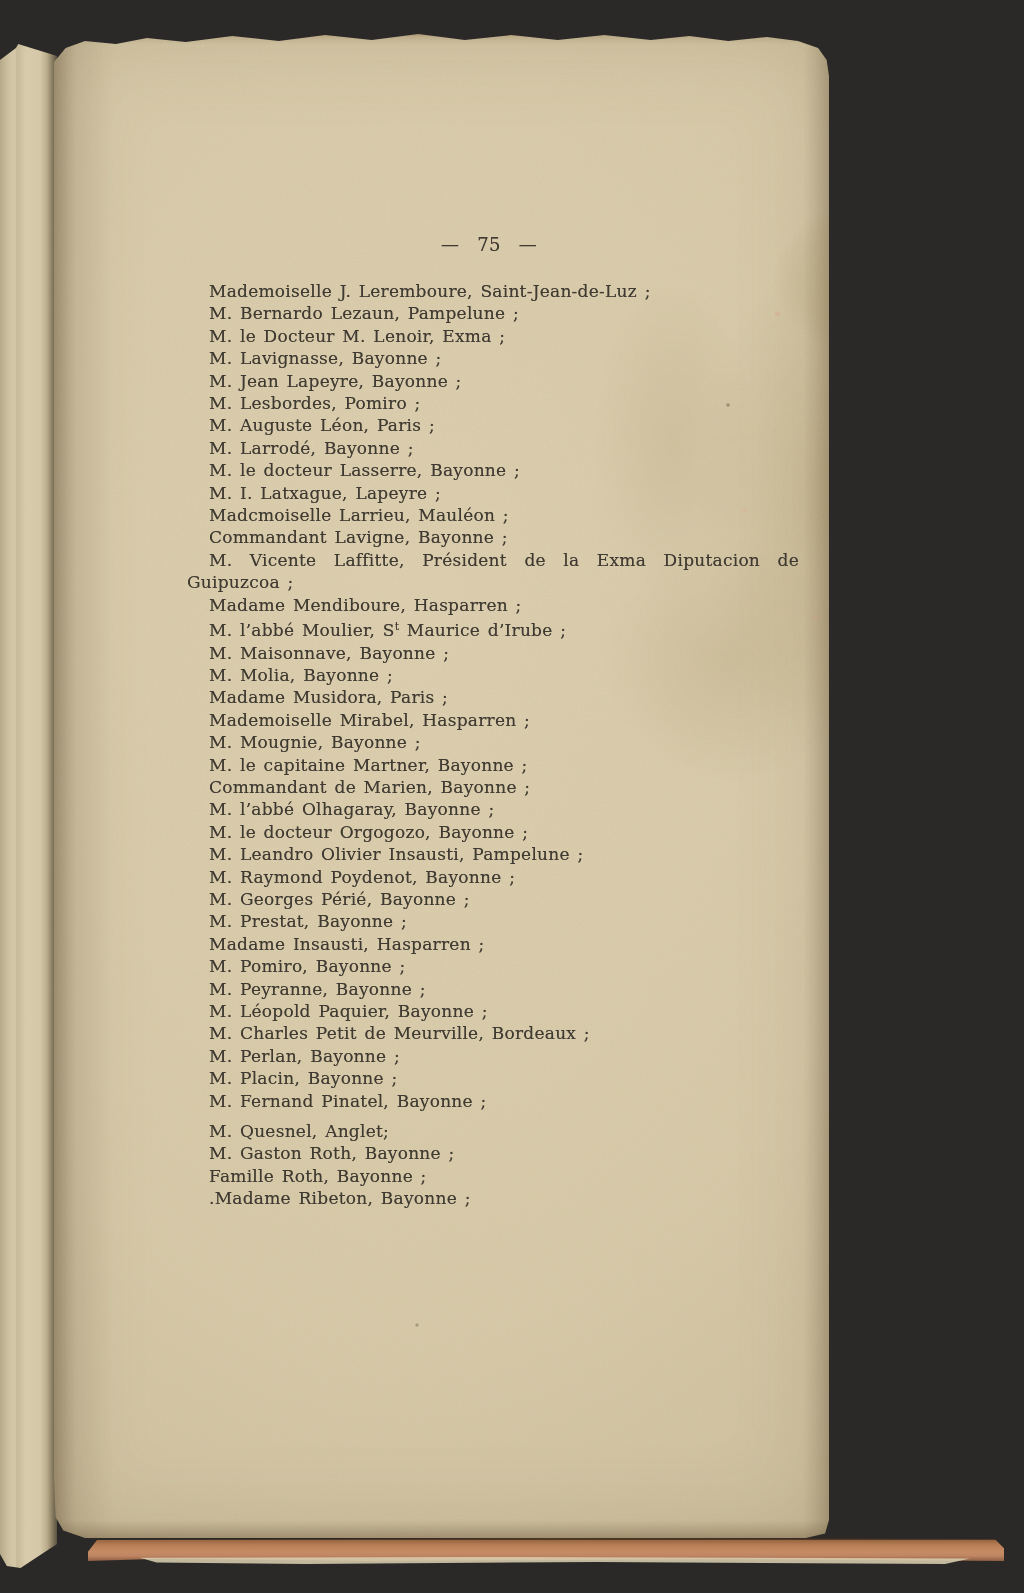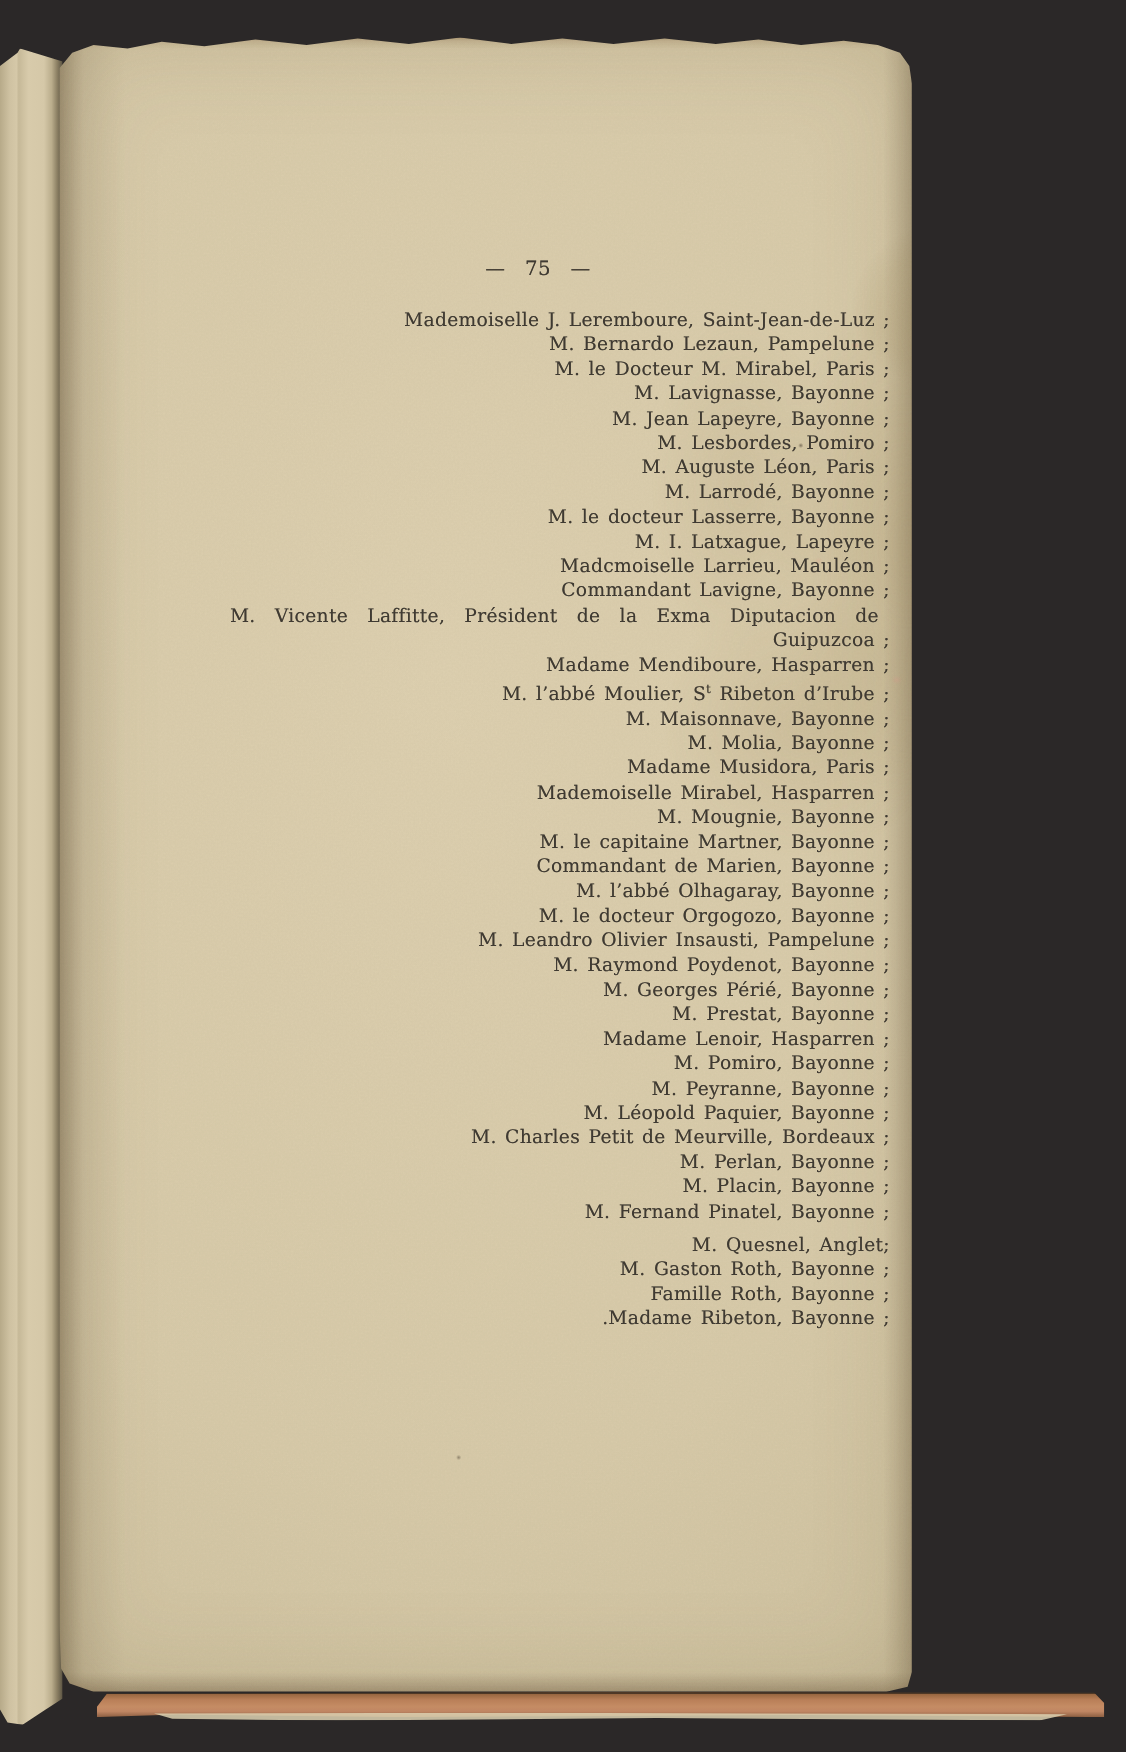--- a/index.html
+++ b/index.html
@@ -81,21 +81,21 @@
   .grain { position:absolute; inset:0; z-index:4; mix-blend-mode:multiply; opacity:.8; pointer-events:none; }
 
   
   .textblock {
     position:absolute; left:133px; top:202px; width:622px; z-index:2;
     color: var(--ink, #3f3a32);
     font-size:17px; letter-spacing:.25px; word-spacing:2px;
     text-shadow: 0 0 .6px rgba(63,58,50,.55);
   }
   .pagenum { text-align:center; line-height:22px; padding-right:18px; margin-bottom:24px; font-size:18px; }
-  .line { line-height:22.4px; padding-left:22px; white-space:nowrap;text-align:right; }
+  .line { line-height:22.4px; padding-left:22px; white-space:nowrap; }
   .line.flush { padding-left:0; }
   .line.justify { width:590px; white-space:normal; text-align:justify; text-align-last:justify; word-spacing:4px; }
   .line.gap { margin-top:8px; }
   .sup { font-size:11px; vertical-align:6px; letter-spacing:0; }
 
   
   .band {
     position:absolute; left:88px; top:1538px; width:916px; height:21px; z-index:0;
     border-top:2px solid #4e3826;
     background: linear-gradient(180deg, #96653f 0%, #b97f58 25%, #c58c64 55%, #c08663 75%, #8d5f42 100%);
@@ -125,48 +125,48 @@
 
     <div class="textblock">
       <div class="pagenum">
         <span>—</span>
         <span style="margin-left: 10px;">75</span>
         <span style="margin-left: 10px;">—</span>
       </div>
       <div>
           <div class="line">Mademoiselle J. Leremboure, Saint-Jean-de-Luz ;</div>
           <div class="line">M. Bernardo Lezaun, Pampelune ;</div>
-          <div class="line">M. le Docteur M. Mirabel, Paris ;</div>
+          <div class="line">M. le Docteur M. Lenoir, Exma ;</div>
           <div class="line">M. Lavignasse, Bayonne ;</div>
           <div class="line">M. Jean Lapeyre, Bayonne ;</div>
           <div class="line">M. Lesbordes, Pomiro ;</div>
           <div class="line">M. Auguste Léon, Paris ;</div>
           <div class="line">M. Larrodé, Bayonne ;</div>
           <div class="line">M. le docteur Lasserre, Bayonne ;</div>
           <div class="line">M. I. Latxague, Lapeyre ;</div>
           <div class="line">Madcmoiselle Larrieu, Mauléon ;</div>
           <div class="line">Commandant Lavigne, Bayonne ;</div>
           <div class="line justify">M. Vicente Laffitte, Président de la Exma Diputacion de</div>
           <div class="line flush">Guipuzcoa ;</div>
           <div class="line">Madame Mendiboure, Hasparren ;</div>
-          <div class="line"><span>M. l’abbé Moulier, S</span><span class="sup">t</span><span> Ribeton d’Irube ;</span></div>
+          <div class="line"><span>M. l’abbé Moulier, S</span><span class="sup">t</span><span> Maurice d’Irube ;</span></div>
           <div class="line">M. Maisonnave, Bayonne ;</div>
           <div class="line">M. Molia, Bayonne ;</div>
           <div class="line">Madame Musidora, Paris ;</div>
           <div class="line">Mademoiselle Mirabel, Hasparren ;</div>
           <div class="line">M. Mougnie, Bayonne ;</div>
           <div class="line">M. le capitaine Martner, Bayonne ;</div>
           <div class="line">Commandant de Marien, Bayonne ;</div>
           <div class="line">M. l’abbé Olhagaray, Bayonne ;</div>
           <div class="line">M. le docteur Orgogozo, Bayonne ;</div>
           <div class="line">M. Leandro Olivier Insausti, Pampelune ;</div>
           <div class="line">M. Raymond Poydenot, Bayonne ;</div>
           <div class="line">M. Georges Périé, Bayonne ;</div>
           <div class="line">M. Prestat, Bayonne ;</div>
-          <div class="line">Madame Lenoir, Hasparren ;</div>
+          <div class="line">Madame Insausti, Hasparren ;</div>
           <div class="line">M. Pomiro, Bayonne ;</div>
           <div class="line">M. Peyranne, Bayonne ;</div>
           <div class="line">M. Léopold Paquier, Bayonne ;</div>
           <div class="line">M. Charles Petit de Meurville, Bordeaux ;</div>
           <div class="line">M. Perlan, Bayonne ;</div>
           <div class="line">M. Placin, Bayonne ;</div>
           <div class="line">M. Fernand Pinatel, Bayonne ;</div>
           <div class="line gap">M. Quesnel, Anglet;</div>
           <div class="line">M. Gaston Roth, Bayonne ;</div>
           <div class="line">Famille Roth, Bayonne ;</div>

